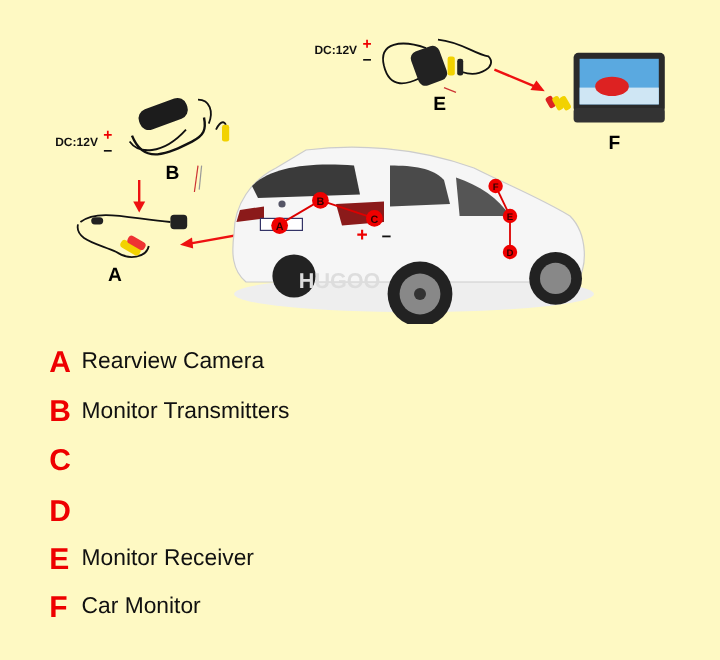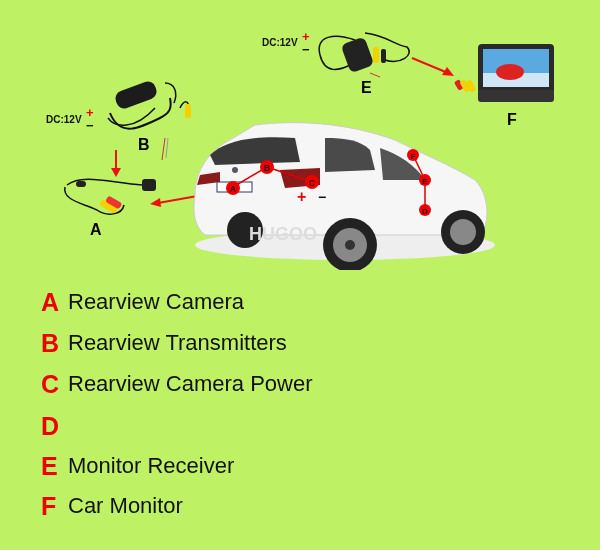--- a/index.html
+++ b/index.html
@@ -1,25 +1,25 @@
 <!DOCTYPE html>
 <html><head>
 <meta charset="utf-8">
 <style>
   html, body { margin:0; padding:0; background:#fff; }
-  #root { position:relative; width:600px; height:550px; overflow:hidden; background:#bef264; font-family:"Liberation Sans", sans-serif; }
+  #root { position:relative; width:600px; height:550px; overflow:hidden; background:#fef9c3; font-family:"Liberation Sans", sans-serif; }
   .abs { position:absolute; }
   .dc { font-family:"Liberation Sans", sans-serif; font-weight:bold; font-size:10px; color:#111; }
   .pm { position:absolute; font-weight:bold; line-height:1; }
   .plus { color:#e00; font-size:13px; }
   .minus { color:#111; font-size:13px; }
   .lbl { font-family:"Liberation Sans", sans-serif; font-weight:bold; font-size:16px; color:#000; }
   .legend-row { position:absolute; left:41px; height:30px; display:flex; align-items:center; }
   .legend-letter { color:#ee0000; font-weight:bold; font-size:25px; width:27px; font-family:"Liberation Sans", sans-serif; }
-  .legend-text { color:#111; font-size:22px; font-family:"Liberation Sans", sans-serif; }
+  .legend-text { color:#111; font-size:19px; font-family:"Liberation Sans", sans-serif; }
 </style>
 </head>
 <body>
 
 <div id="root">
 
   <div class="abs dc" style="left:262px;top:37px;">DC:12V</div>
   <span class="pm plus" style="left:302px;top:30px;">+</span>
   <span class="pm minus" style="left:302px;top:43px;">−</span>
 
@@ -137,25 +137,24 @@
   </svg>
   <span class="pm" style="left:297px;top:189px;color:#e00;font-size:16px;">+</span>
   <span class="pm" style="left:318px;top:190px;color:#111;font-size:14px;">−</span>
 
   <div class="legend-row" style="top:287px;">
     <span class="legend-letter">A</span>
     <span class="legend-text">Rearview Camera</span>
   </div>
   <div class="legend-row" style="top:328px;">
     <span class="legend-letter">B</span>
-    <span class="legend-text">Rearview Transmitters</span>
+    <span class="legend-text">Monitor Transmitters</span>
   </div>
   <div class="legend-row" style="top:369px;">
     <span class="legend-letter">C</span>
-    <span class="legend-text">Rearview Camera Power</span>
   </div>
   <div class="legend-row" style="top:411px;">
     <span class="legend-letter">D</span>
   </div>
   <div class="legend-row" style="top:451px;">
     <span class="legend-letter">E</span>
     <span class="legend-text">Monitor Receiver</span>
   </div>
   <div class="legend-row" style="top:491px;">
     <span class="legend-letter">F</span>

